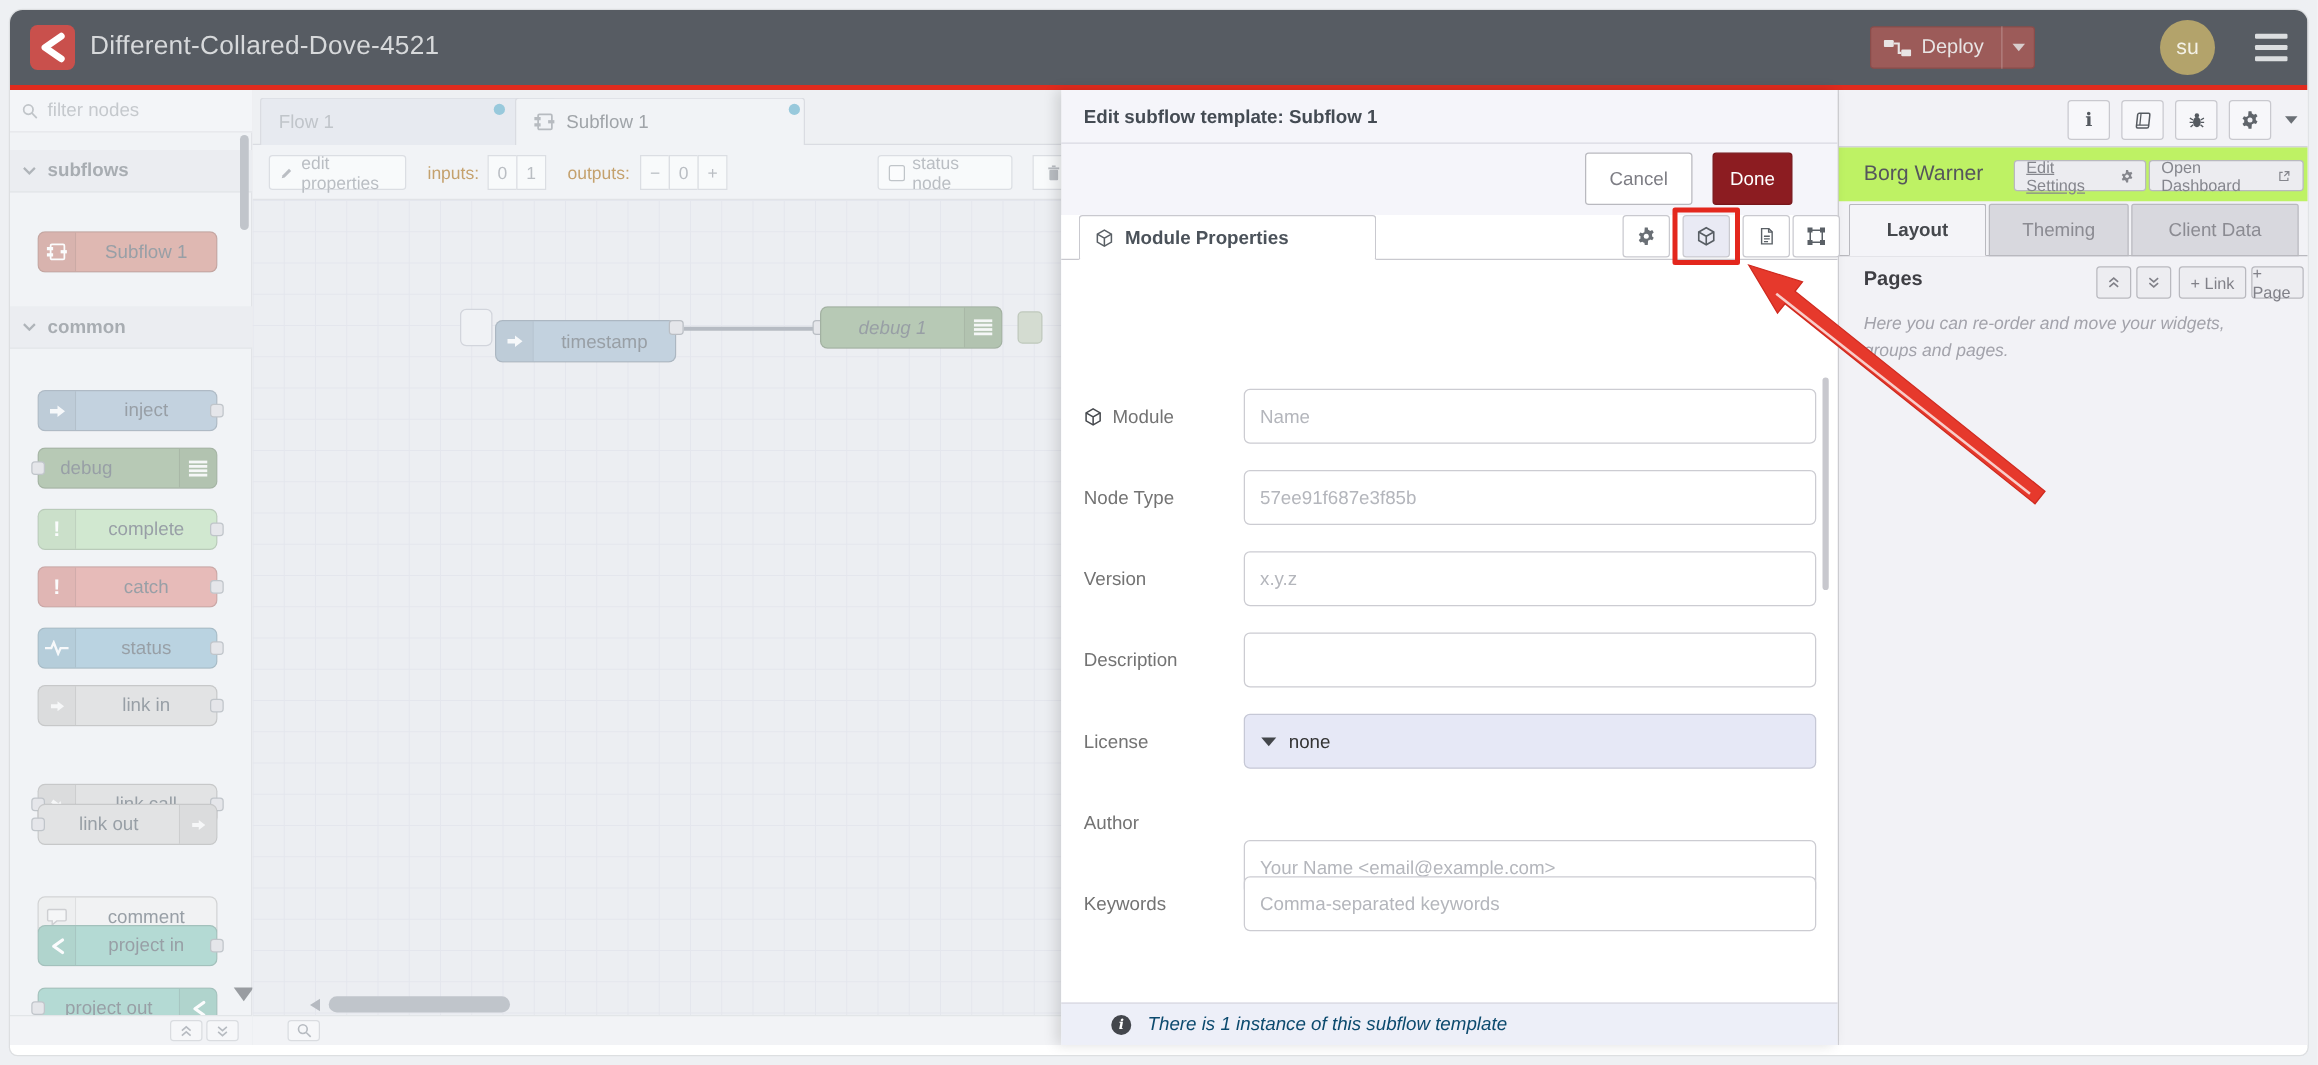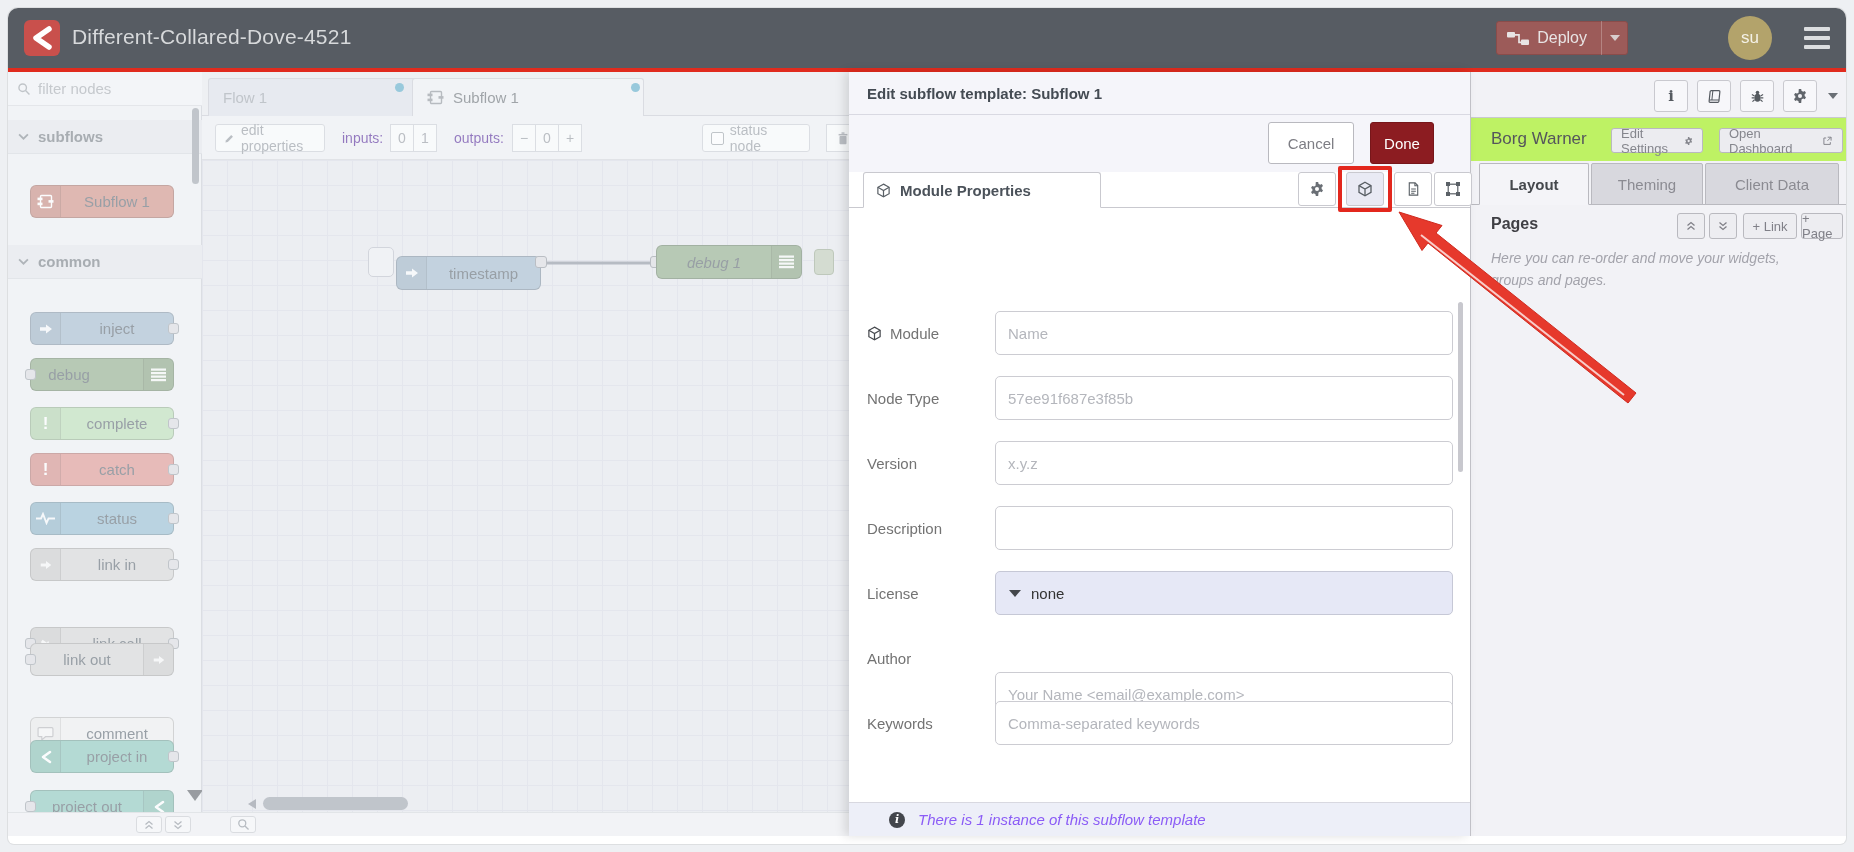--- a/index.html
+++ b/index.html
@@ -42,21 +42,21 @@
 
   
   #canvas { position:absolute; left:194px; top:0; width:647px; height:764px; background:#e6e7ec; overflow:hidden; }
   #tabbar { position:absolute; left:0; top:0; width:647px; height:44px; background:#e9ebee; border-bottom:1px solid #c6c9d0; }
   .wtab { position:absolute; top:6px; height:38px; border:1px solid #c6c9d0; border-bottom:none; border-radius:3px 3px 0 0; display:flex; align-items:center; padding:0 14px; gap:9px; font-size:15px; cursor:pointer; }
   .wtab.inactive { background:#dde0e8; color:#9aa0a8; }
   .wtab.active { background:#eef0f3; color:#62686e; }
   .tabdot { position:absolute; top:4px; width:9px; height:9px; border-radius:50%; }
   #toolbar { position:absolute; left:0; top:44px; width:647px; height:44px; background:#eef0f3; border-bottom:1px solid #d2d4da; }
   .tbtn { position:absolute; top:8px; height:28px; background:#fafbfc; border:1px solid #c9ccd2; border-radius:3px; display:flex; align-items:center; justify-content:center; gap:6px; font-size:14px; color:#8f959c; cursor:pointer; padding:0 8px; }
-  .tlabel { position:absolute; top:14px; font-size:14px; color:#4c1d95; }
+  .tlabel { position:absolute; top:14px; font-size:14px; color:#a16207; }
   .sq { padding:0; width:24px; border-radius:0; }
   .checkbox { width:13px; height:13px; border:1px solid #9aa0a6; border-radius:2px; background:#fff; }
   #canvas-area { position:absolute; left:0; top:88px; width:647px; height:652px;
     background-color:#e6e7ec;
     background-image:linear-gradient(#d7d9e3 1px,transparent 1px),linear-gradient(90deg,#d7d9e3 1px,transparent 1px);
     background-size:25px 25px; }
   .fnode { position:absolute; width:145px; height:34px; border:1px solid rgba(0,0,0,.25); border-radius:6px; display:flex; align-items:center; cursor:grab; }
   .fnode .flabel { flex:1; text-align:center; font-size:15px; color:#555f68; }
   #inject-btn { position:absolute; left:166px; top:87px; width:26px; height:30px; background:#eceef2; border:1px solid #b9bcc6; border-radius:5px; cursor:pointer; }
   #debug-toggle { position:absolute; left:612px; top:89px; width:20px; height:26px; background:#bcc9b3; border:1px solid #97a68e; border-radius:4px; cursor:pointer; }
@@ -76,21 +76,21 @@
   .icon-btn { position:absolute; top:0; width:38px; height:34px; background:#fff; border:1px solid #c9c9cf; border-radius:3px; display:flex; align-items:center; justify-content:center; cursor:pointer; }
   .icon-btn.sel { background:#e9eaf4; }
   #redbox { position:absolute; left:489px; top:-6px; width:54px; height:46px; border:4px solid #e3271d; border-radius:2px; z-index:30; pointer-events:none; }
   .frow-label { position:absolute; left:18px; width:130px; height:44px; display:flex; align-items:center; gap:8px; font-size:15px; color:#737373; }
   .frow-input { position:absolute; left:146px; width:458px; height:44px; border:1px solid #ccccd2; border-radius:5px; font-size:15px; color:#333; padding:0 12px; font-family:"Liberation Sans",sans-serif; background:#fff; }
   .frow-input::placeholder { color:#b4b6bc; }
   #license-select { position:absolute; left:146px; width:458px; height:44px; background:#e6e8f6; border:1px solid #c6c8d6; border-radius:5px; display:flex; align-items:center; gap:10px; padding-left:13px; font-size:15px; color:#333; cursor:pointer; }
   .caret-dark { width:0; height:0; border-left:6px solid transparent; border-right:6px solid transparent; border-top:7px solid #43464b; }
   #form-scrollbar { position:absolute; left:609px; top:130px; width:5px; height:170px; background:#c8c8ce; border-radius:3px; }
   #tray-footer { position:absolute; left:0; top:730px; width:621px; height:34px; background:#edeff8; border-top:1px solid #d8d8e0; display:flex; align-items:center; gap:13px; padding-left:40px; }
-  #tray-footer .ftext { font-size:15px; font-style:italic; color:#8b5cf6; }
+  #tray-footer .ftext { font-size:15px; font-style:italic; color:#0c4a6e; }
   .info-circle { width:16px; height:16px; border-radius:50%; background:#43464c; color:#fff; font-size:11px; font-weight:bold; font-family:"DejaVu Serif",serif; display:flex; align-items:center; justify-content:center; font-style:italic; }
 
   
   #sidebar { position:absolute; left:1462px; top:0; width:376px; height:764px; background:#f2f2f6; border-left:1px solid #c6c6cc; }
   #sb-tabline { position:absolute; left:0; top:45px; width:376px; height:1px; background:#c9c9cf; }
   #dash-tab { position:absolute; left:8px; top:6px; width:164px; height:40px; background:#fff; border:1px solid #c9c9cf; border-bottom:1px solid #fff; border-radius:3px 3px 0 0; display:flex; align-items:center; gap:8px; padding-left:10px; font-size:16px; font-weight:bold; color:#39424b; z-index:2; }
   .sb-icon-btn { position:absolute; top:8px; width:34px; height:32px; background:#f7f7fa; border:1px solid #c9c9cf; border-radius:3px; display:flex; align-items:center; justify-content:center; cursor:pointer; }
   #sb-project { position:absolute; left:0; top:46px; width:376px; height:43px; background:#bef264; }
   #project-name { position:absolute; left:20px; top:11px; font-size:17px; color:#55565c; }
   .sb-sm-btn { position:absolute; top:10px; height:25px; background:#ececf0; border:1px solid #b9b9bf; border-radius:3px; display:flex; align-items:center; justify-content:center; gap:6px; font-size:13px; color:#85868d; cursor:pointer; padding:0 9px; }
@@ -525,21 +525,21 @@
             <path d="M6.8 1h2.4l.3 1.8a5 5 0 0 1 1.6.9l1.7-.7 1.2 2-1.4 1.2a5 5 0 0 1 0 1.8l1.4 1.2-1.2 2-1.7-.7a5 5 0 0 1-1.6.9L9.2 15H6.8l-.3-1.8a5 5 0 0 1-1.6-.9l-1.7.7-1.2-2 1.4-1.2a5 5 0 0 1 0-1.8L2 6.9l1.2-2 1.7.7a5 5 0 0 1 1.6-.9Z" fill="#60656b"></path>
             <circle cx="8" cy="8" r="2" fill="#f2f2f6"></circle>
           </svg>
       </div>
       <div class="sb-icon-btn" style="left:352px; width:20px; border:none; background:transparent;">
         <span class="caret-down" style="border-top-color:#6a6f75;"></span>
       </div>
 
       <div id="sb-project">
         <span id="project-name">Borg Warner</span>
-        <span class="sb-sm-btn" style="left:140px; width:92px;">
+        <span class="sb-sm-btn" style="left:140px; width:106px;text-decoration:underline;">
           <span>Edit Settings</span>
           <svg width="12" height="12" viewBox="0 0 16 16">
               <path d="M6.8 1h2.4l.3 1.8a5 5 0 0 1 1.6.9l1.7-.7 1.2 2-1.4 1.2a5 5 0 0 1 0 1.8l1.4 1.2-1.2 2-1.7-.7a5 5 0 0 1-1.6.9L9.2 15H6.8l-.3-1.8a5 5 0 0 1-1.6-.9l-1.7.7-1.2-2 1.4-1.2a5 5 0 0 1 0-1.8L2 6.9l1.2-2 1.7.7a5 5 0 0 1 1.6-.9Z" fill="#85868d"></path>
               <circle cx="8" cy="8" r="2" fill="#ececf0"></circle>
             </svg>
         </span>
         <span class="sb-sm-btn" style="left:248px; width:124px;">
           <span>Open Dashboard</span>
           <svg width="12" height="12" viewBox="0 0 14 14">
               <path d="M5.5 3H2.5v8.5H11V8.5" fill="none" stroke="#85868d" stroke-width="1.3"></path>

